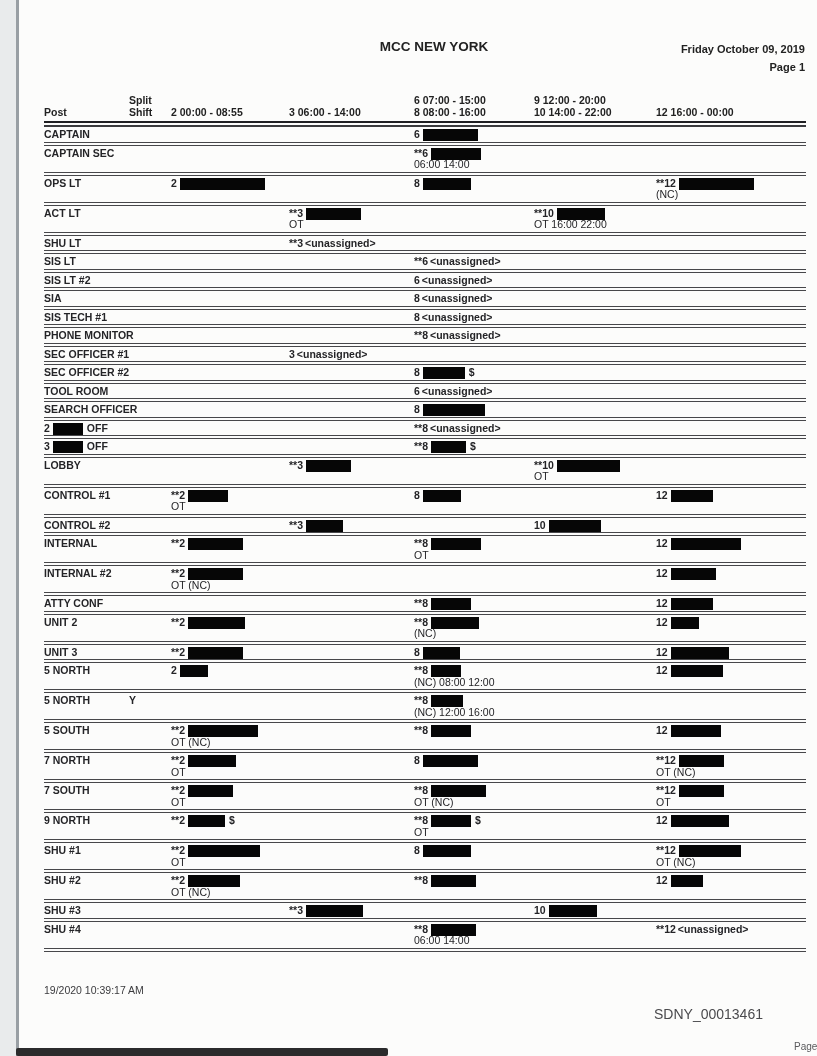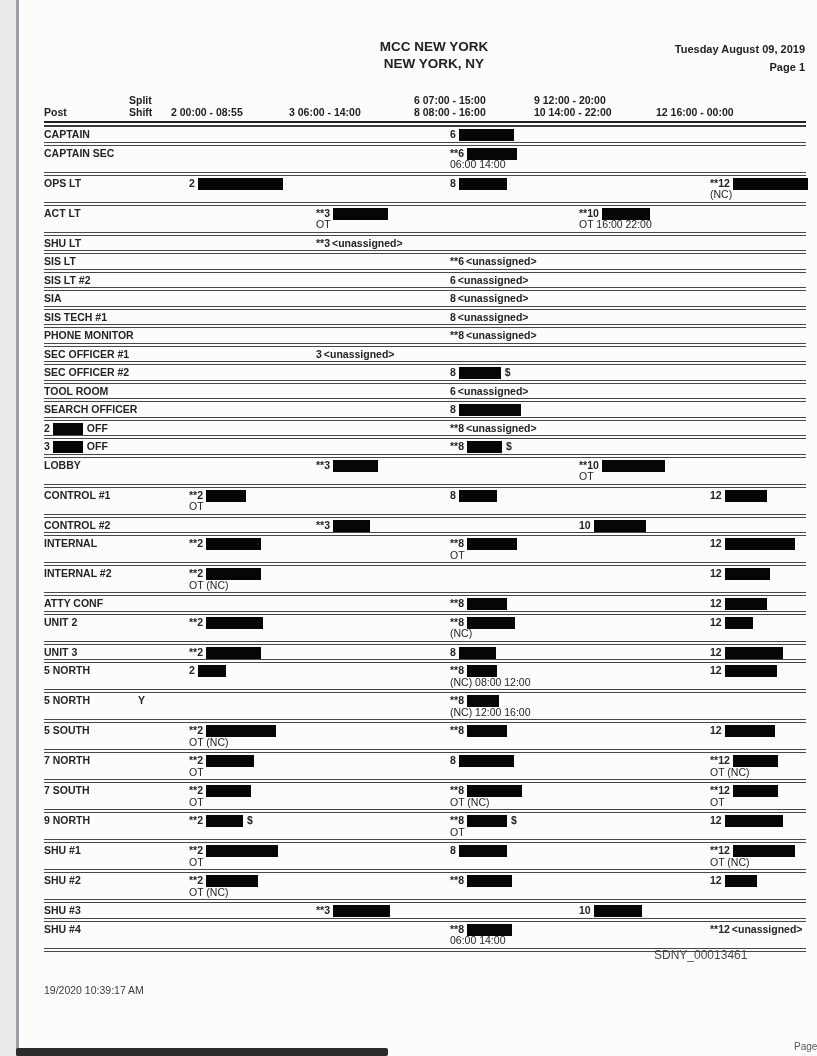--- a/index.html
+++ b/index.html
@@ -26,44 +26,43 @@
     font-weight:bold;font-size:11px;line-height:18px;color:#222;}
 
   .tablewrap{position:absolute;left:28px;top:94px;width:762px;}
   .grid{display:grid;grid-template-columns:85px 42px 118px 125px 120px 122px 150px;}
   .colheaders{align-items:end;padding-bottom:3px;font-weight:bold;font-size:10.5px;line-height:12px;color:#222;}
   .colheaders .h2line div{white-space:nowrap;}
 
   .sep{height:2px;border-top:1px solid #47474a;border-bottom:1px solid #47474a;}
   .sep.heavy{height:2px;border-top:2px solid #202023;border-bottom:2px solid #3a3a3d;}
 
-  .row{padding:2px 0 1px 0;gap:9px;}
+  .row{padding:2px 0 1px 0;}
   .cell{font-weight:bold;font-size:10.5px;line-height:11.5px;white-space:nowrap;color:#242427;}
   .cell .sub{font-weight:normal;}
   .redact{display:inline-block;height:12px;background:#060606;vertical-align:text-bottom;margin:0 2px -1px 3px;}
   .suf{margin-left:2px;}
 
   .footer-ts{position:absolute;left:28px;top:984px;font-size:10.5px;color:#3b3b3e;font-weight:normal;}
-  .footer-bates{position:absolute;left:638px;top:948px;font-size:12px;color:#4a4a4d;}
+  .footer-bates{position:absolute;left:638px;top:1006px;font-size:14px;color:#4a4a4d;}
   .footer-corner{position:absolute;left:778px;top:1041px;font-size:10px;color:#5a5a5d;}
 </style>
 </head>
 <body>
 
 <div class="page">
   <div class="edge-left"></div>
   <div class="edge-right"></div>
   <div class="scan-bar"></div>
 
   <div class="titles">
     <div>MCC NEW YORK</div>
-    <div>NEW YORK, NY</div>
   </div>
   <div class="dateblock">
-    <div>Tuesday August 09, 2019</div>
+    <div>Friday October 09, 2019</div>
     <div>Page 1</div>
   </div>
 
   <div class="tablewrap">
     <div class="grid colheaders">
       <div>Post</div>
       <div>Split Shift</div>
       <div>2  00:00 - 08:55</div>
       <div>3  06:00 - 14:00</div>
       <div class="h2line">

